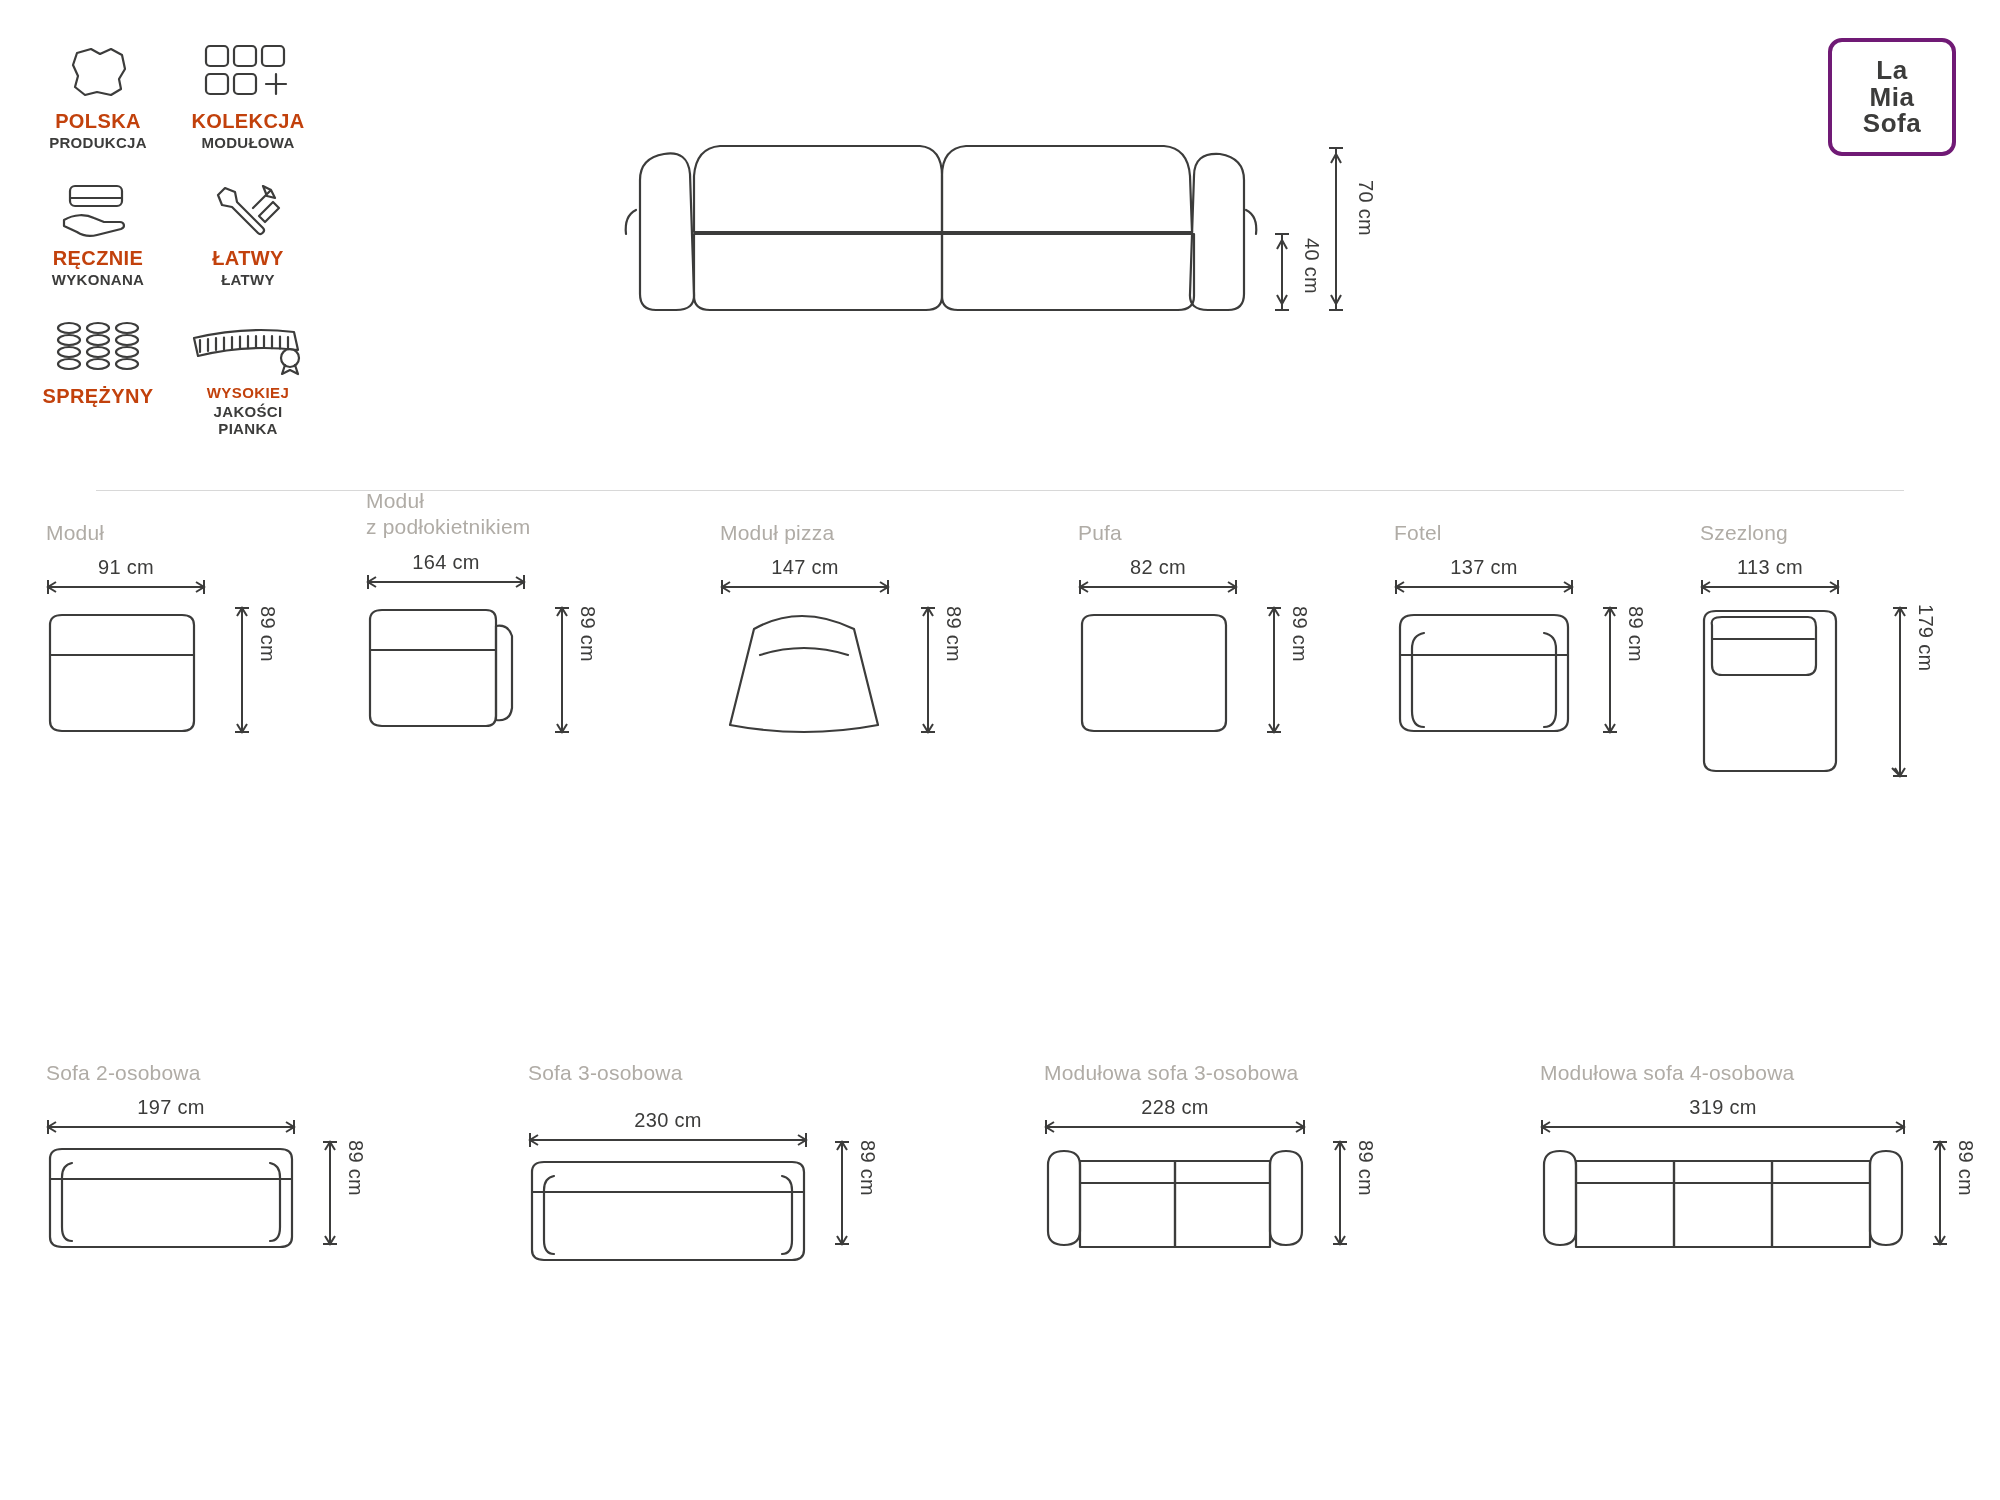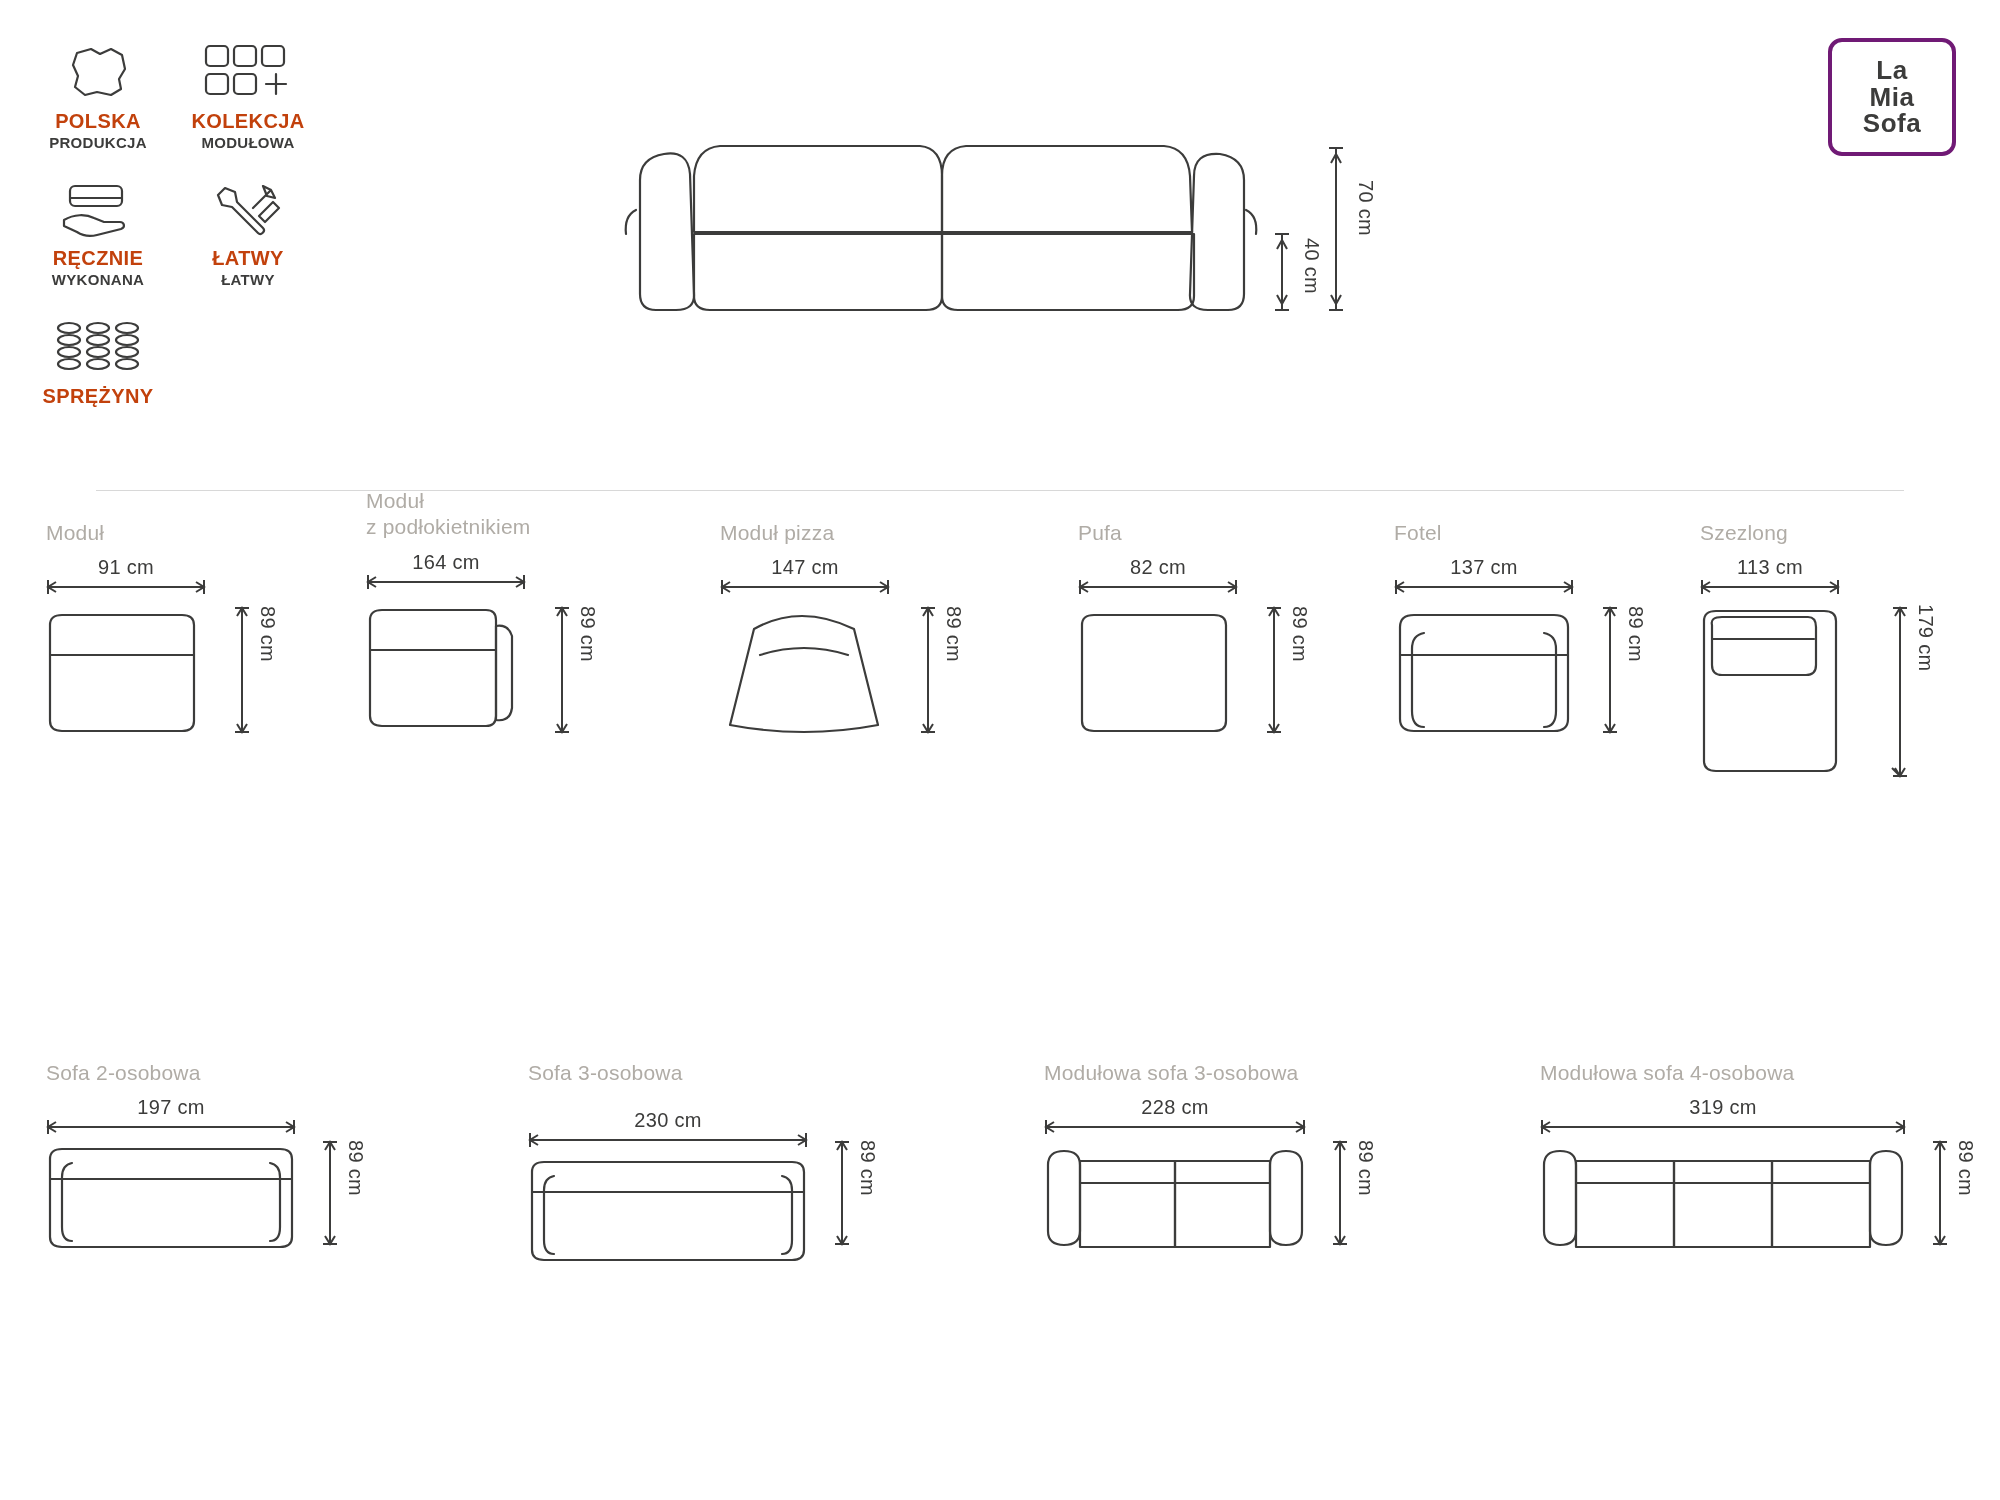--- a/index.html
+++ b/index.html
@@ -151,20 +151,32 @@
               <ellipse cx="74" cy="10" rx="11" ry="5"></ellipse>
                 <ellipse cx="74" cy="22" rx="11" ry="5"></ellipse>
               <ellipse cx="74" cy="34" rx="11" ry="5"></ellipse>
                 <ellipse cx="74" cy="46" rx="11" ry="5"></ellipse>
             </g>
           </svg>
         </div>
         <div class="l1">SPRĘŻYNY</div>
       </div>
 
+      <div class="feat small">
+        <div class="icon">
+          <svg width="124" height="58" viewBox="0 0 124 58">
+            <path class="stroke" d="M8 20 q50 -12 100 -6 l4 18 q-52 -6 -100 6 Z"></path>
+            <path class="stroke" d="M14 22 v12 M22 21 v12 M30 20 v12 M38 19.5 v12 M46 19 v12 M54 18.5 v12 M62 18.2 v12 M70 18 v12 M78 18 v12 M86 18.2 v12 M94 18.6 v12 M102 19 v12"></path>
+            <circle class="stroke" cx="104" cy="40" r="9"></circle>
+            <path class="stroke" d="M99 47 l-3 9 l8 -4 l8 4 l-3 -9"></path>
+          </svg>
+        </div>
+        <div class="l1">WYSOKIEJ</div>
+        <div class="l2">JAKOŚCI PIANKA</div>
+      </div>
     </div>
   </div>
 
   <div class="logo">
     <div>La</div>
     <div>Mia</div>
     <div>Sofa</div>
   </div>
 
   <div class="hero">

